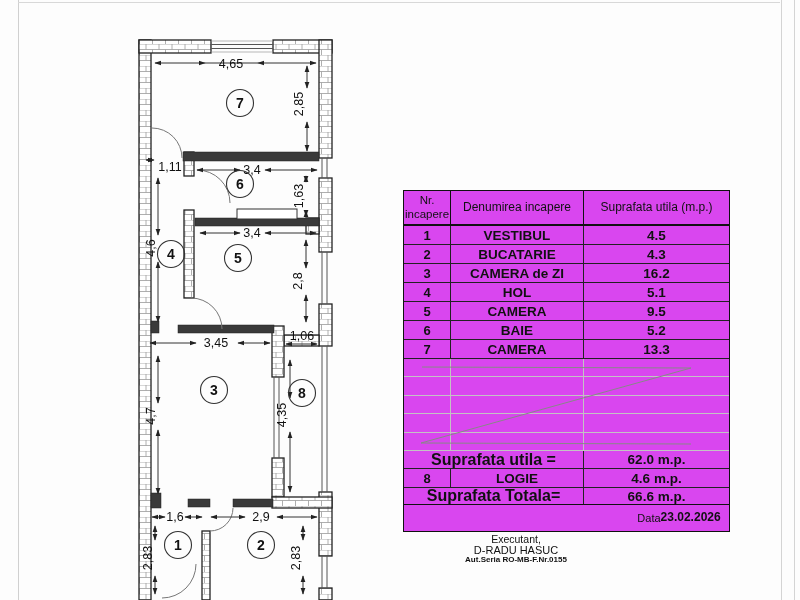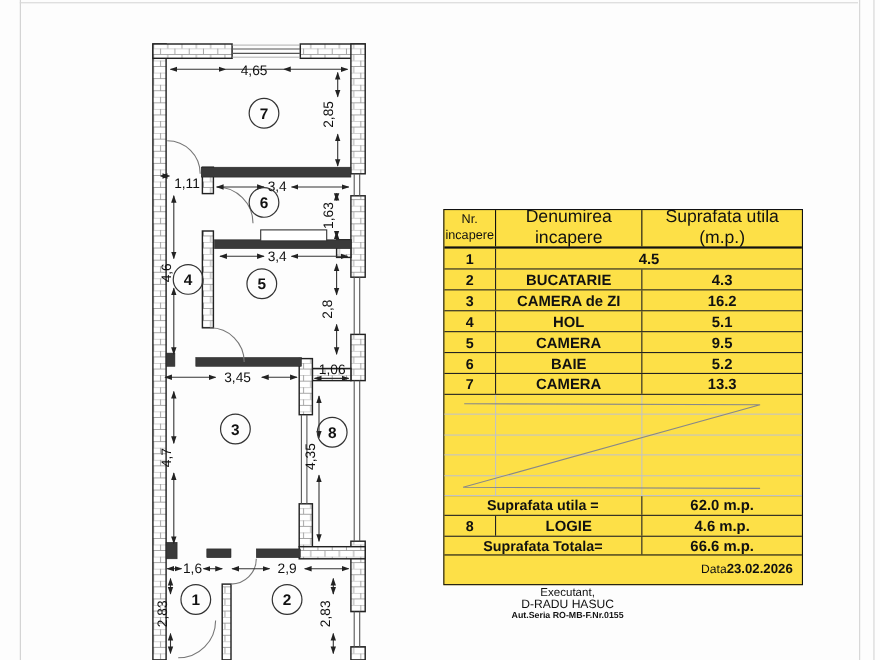--- a/index.html
+++ b/index.html
@@ -19,40 +19,40 @@
   .arc{stroke:#777;stroke-width:1;fill:none;}
   .dim{stroke:#333;stroke-width:1;marker-start:url(#arr);marker-end:url(#arr);}
   .dimseg{stroke:#333;stroke-width:1;}
   .dimtext{font-size:12.5px;fill:#111;text-anchor:middle;}
   .roomnum{font-size:14px;font-weight:bold;fill:#111;text-anchor:middle;}
   .roomcircle{fill:none;stroke:#333;stroke-width:1.1;}
   
   *{box-sizing:border-box;}
   #tbl{
     position:absolute;left:403px;top:190px;width:327px;
-    border:1.8px solid #111;background:#fde047;
+    border:1.8px solid #111;background:#d946ef;
   }
   .frow{display:flex;width:100%;}
   .hdr{height:35px;border-bottom:2.6px solid #111;}
-  .hc{display:flex;align-items:center;justify-content:center;text-align:center;font-size:16px;line-height:1.15;}
+  .hc{display:flex;align-items:center;justify-content:center;text-align:center;font-size:12px;line-height:1.15;}
   .hc1{width:47px;border-right:1.6px solid #111;font-size:11.5px;flex-direction:column;}
   .hc2{width:133px;border-right:1.6px solid #111;}
   .hc3{flex:1;}
   .drow{height:19px;border-bottom:1.4px solid #222;}
   .dc{display:flex;align-items:center;justify-content:center;font-weight:bold;}
   .c1{width:47px;border-right:1.4px solid #222;font-size:13px;}
   .c2{width:133px;border-right:1.4px solid #222;font-size:13.5px;}
   .c3{flex:1;font-size:13.5px;}
   #emptysec{position:relative;height:92px;border-bottom:1.6px solid #111;}
   .erow{height:18.4px;border-bottom:1px solid #c3c3c3;}
   .erow:last-child{border-bottom:none;}
   .vline{position:absolute;top:0;width:1px;height:100%;background:#c3c3c3;}
   #zline{position:absolute;left:0;top:0;}
   .srow{height:18px;border-bottom:1.4px solid #222;}
-  .sleft{width:180px;border-right:1.4px solid #222;font-size:13px;}
+  .sleft{width:180px;border-right:1.4px solid #222;font-size:16px;}
   .sval{flex:1;font-size:13.5px;}
   .trow{height:17px;border-bottom:1.8px solid #111;}
   .sigrow{height:26px;}
   .sigcell{
     width:225px;border-right:1.5px solid #111;display:flex;flex-direction:column;
     align-items:center;justify-content:center;line-height:1.05;margin-top:44px;
   }
   .sig1{font-size:10.5px;}
   .sig2{font-size:11px;font-weight:normal;}
   .sig3{font-size:8px;font-weight:bold;}
@@ -219,20 +219,21 @@
     <div class="hc hc1">
       <span>Nr.</span>
       <span>incapere</span>
     </div>
     <div class="hc hc2">Denumirea incapere</div>
     <div class="hc hc3">Suprafata utila  (m.p.)</div>
   </div>
 
   <div class="frow drow">
     <div class="dc c1">1</div>
+    <div class="dc c2">VESTIBUL</div>
     <div class="dc c3">4.5</div>
   </div>
   <div class="frow drow">
     <div class="dc c1">2</div>
     <div class="dc c2">BUCATARIE</div>
     <div class="dc c3">4.3</div>
   </div>
   <div class="frow drow">
     <div class="dc c1">3</div>
     <div class="dc c2">CAMERA de ZI</div>

